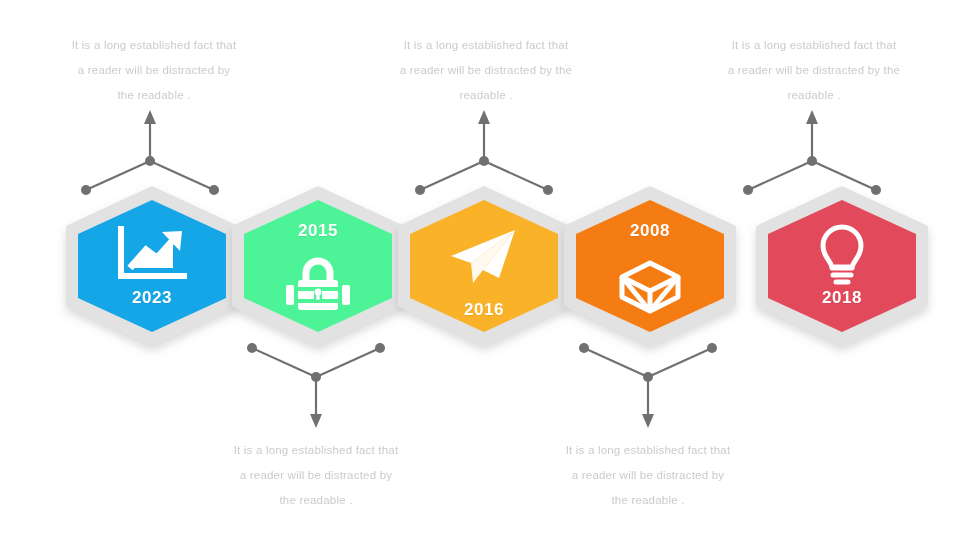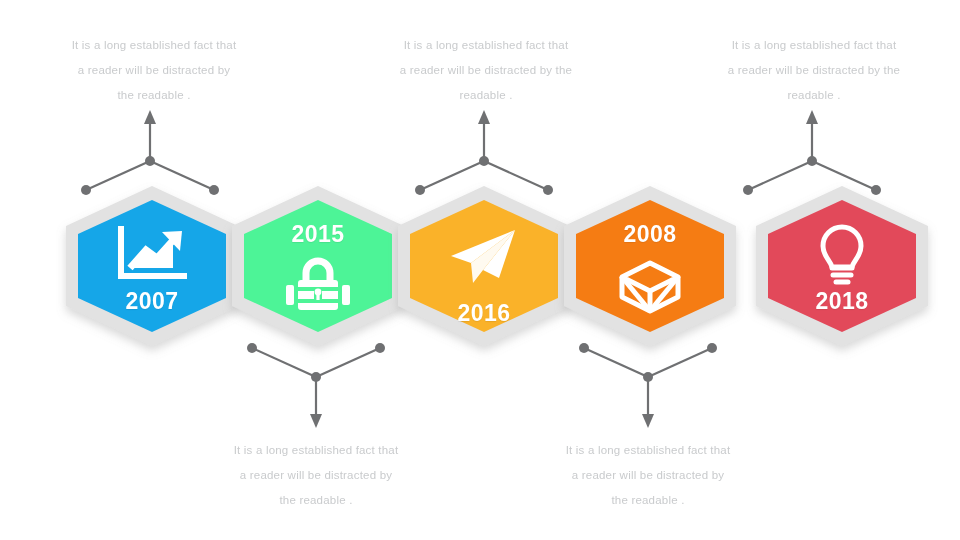--- a/index.html
+++ b/index.html
@@ -29,21 +29,21 @@
   .connector svg{display:block;overflow:visible;}
 
   
   .hex-wrap{position:absolute;}
   .hex-wrap svg{display:block;overflow:visible;}
   .hex-label{
     position:absolute;
     width:100%;
     text-align:center;
     color:#ffffff;
-    font-size:23px;
+    font-size:17px;
     font-weight:bold;
     letter-spacing:.5px;
     font-family:"Liberation Sans", sans-serif;
     text-shadow:0 1px 1px rgba(0,0,0,.08);
   }
   .hex-icon{
     position:absolute;
     width:100%;
     display:flex;
     justify-content:center;
@@ -159,21 +159,21 @@
 
     <div class="hex-icon" style="top:42px;">
       <svg width="72" height="58" viewBox="0 0 72 58">
         <path d="M5 3 L5 50 L68 50" stroke="#ffffff" stroke-width="6" fill="none" stroke-linecap="square"></path>
         <path d="M14 42 L30 24 L41 32 L60 11" stroke="#ffffff" stroke-width="7" fill="none" stroke-linejoin="miter" stroke-linecap="butt"></path>
         <path d="M46 6 L66 5 L64 25 Z" fill="#ffffff"></path>
         <path d="M14 42 L30 24 L41 32 L57 15 L57 42 Z" fill="#ffffff"></path>
       </svg>
     </div>
 
-    <div class="hex-label" style="top:104px;">2007</div>
+    <div class="hex-label" style="top:104px;">2023</div>
   </div>
 
   <div class="hex-wrap" style="left:228px;top:184px;width:180px;height:164px;">
     <svg width="180" height="164" viewBox="0 0 180 164">
       <defs>
         <filter id="sh2" x="-30%" y="-30%" width="170%" height="180%">
           <feDropShadow dx="0" dy="5" stdDeviation="5" flood-color="#9a9a9a" flood-opacity="0.38"></feDropShadow>
         </filter>
       </defs>
       <polygon points="90,2 176,42 176,122 90,162 4,122 4,42" fill="#e2e2e2" filter="url(#sh2)"></polygon>

